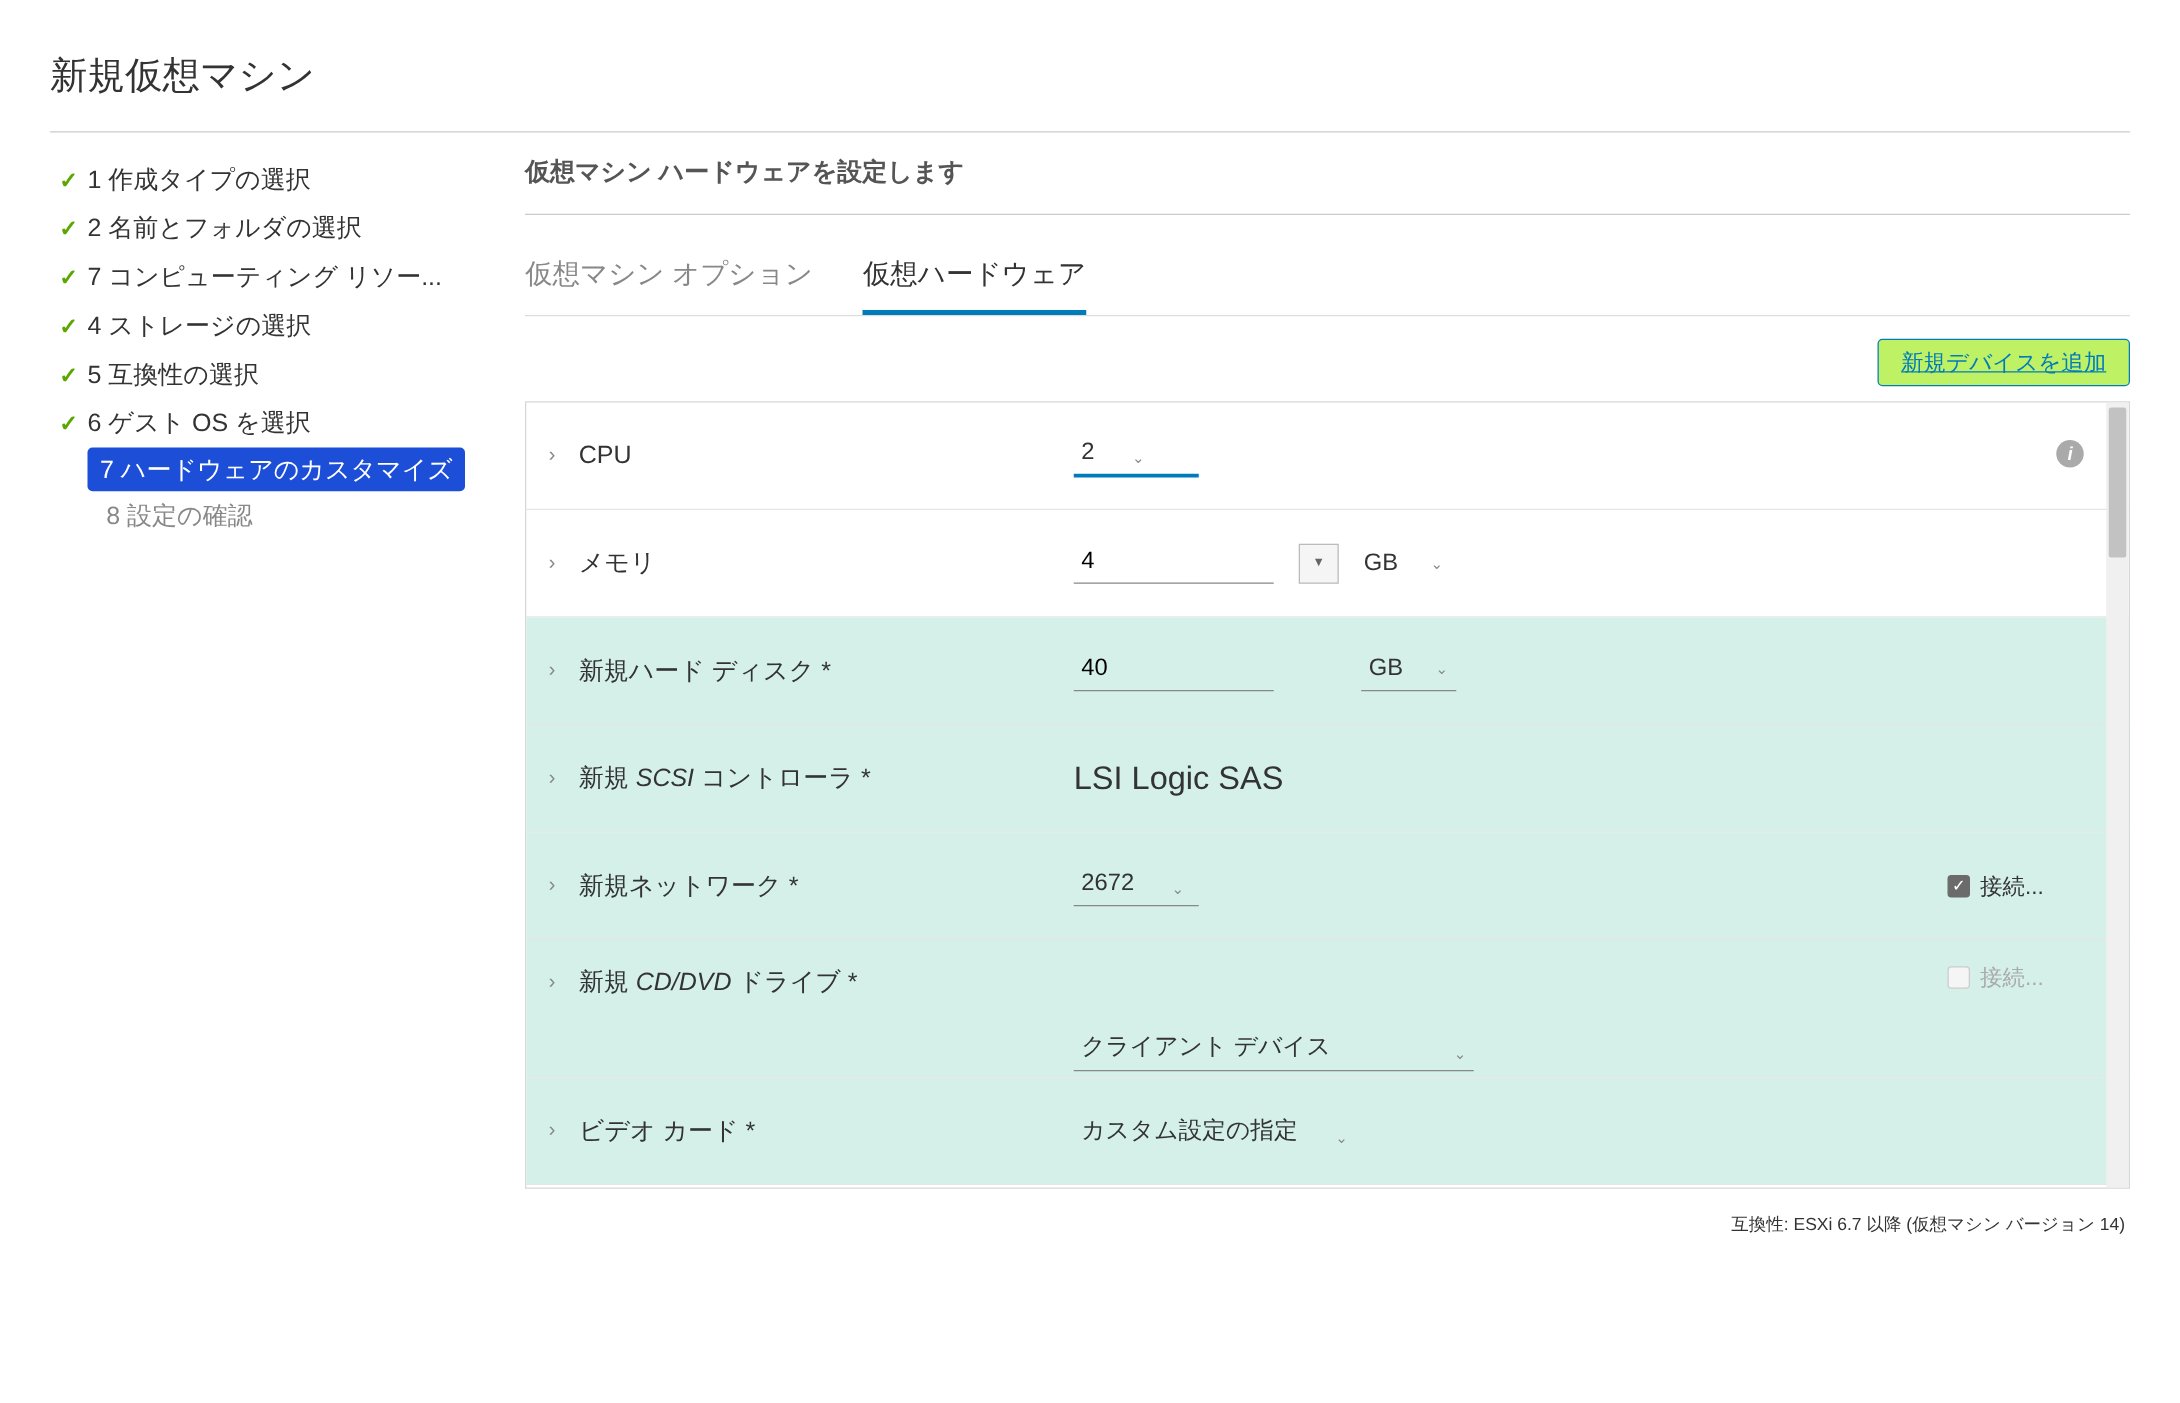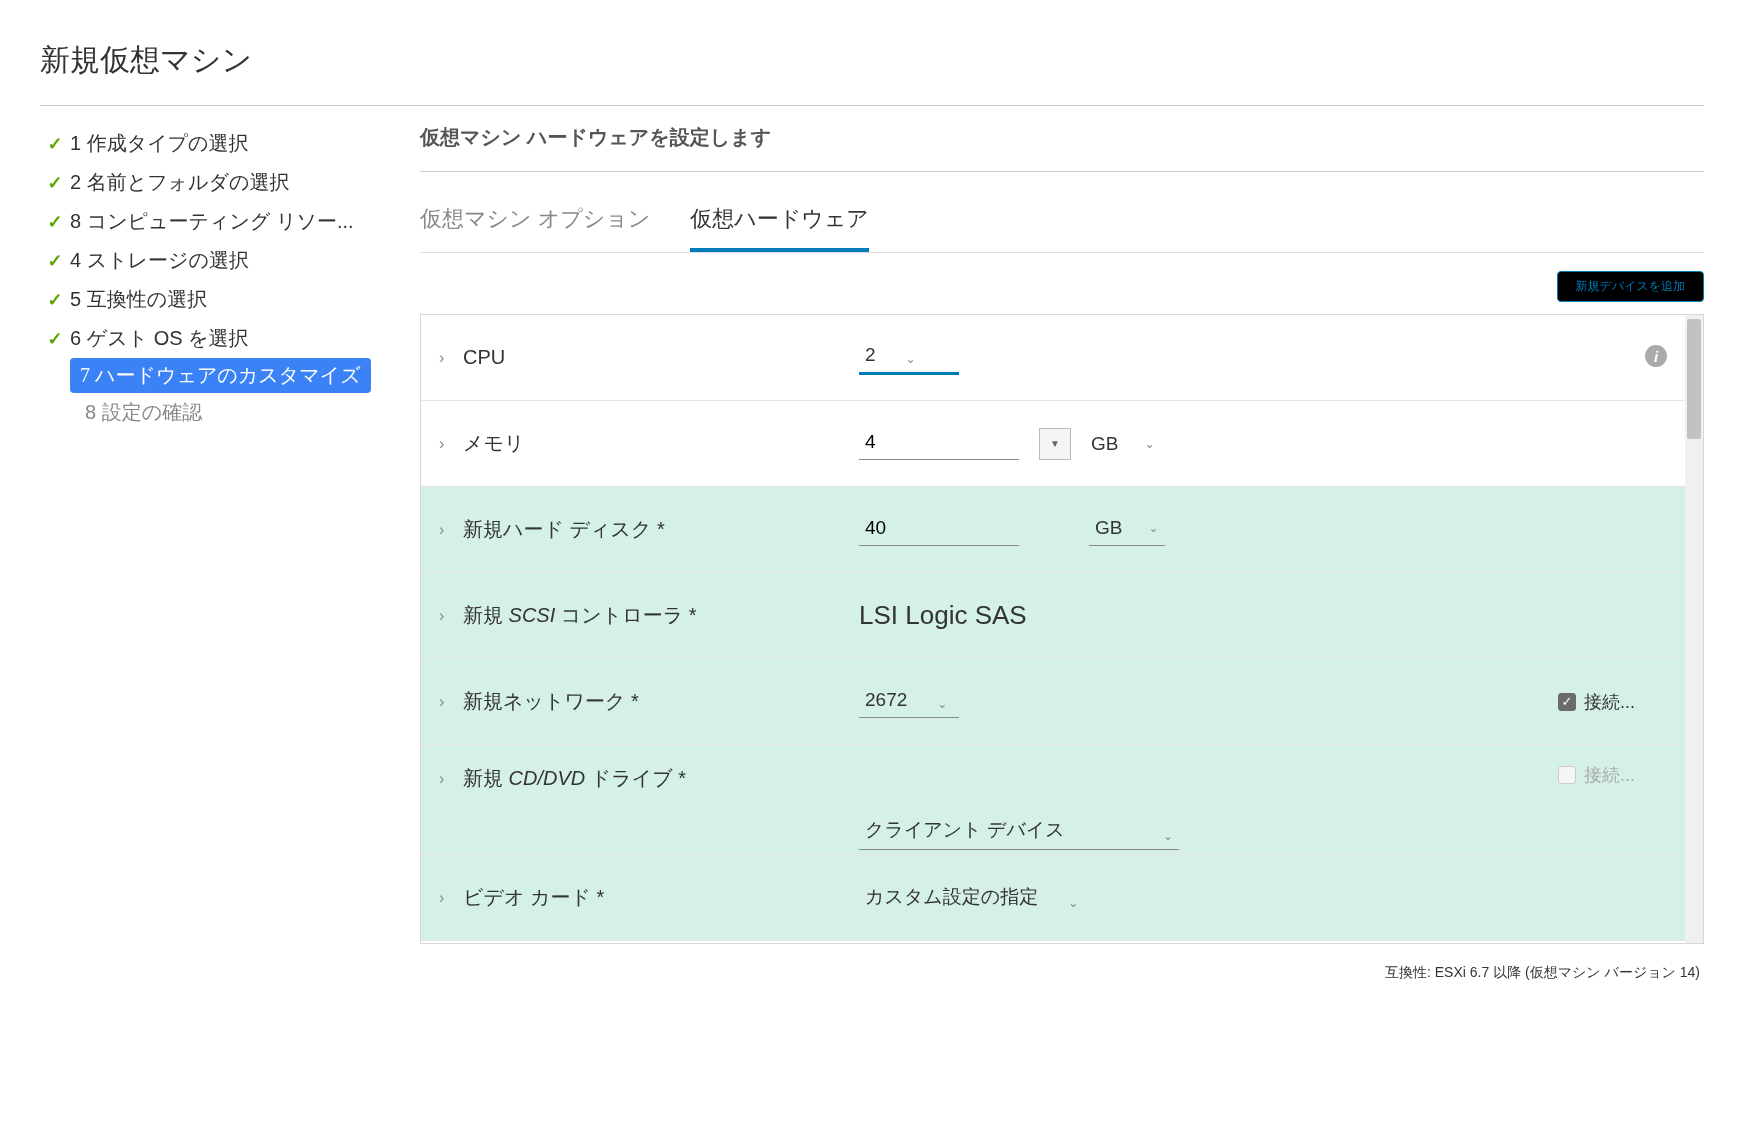--- a/index.html
+++ b/index.html
@@ -41,27 +41,26 @@
   color: #5aa700;
   font-weight: bold;
   font-size: 18px;
 }
 .step .label {
   white-space: nowrap;
   overflow: hidden;
   text-overflow: ellipsis;
 }
 .step.active {
-  background: #3b82f6;
+  background: #1d4ed8;
   color: #fff;
   border-radius: 4px;
   margin-left: 30px;
   padding: 4px 10px;
   width: fit-content;
-  font-family: Liberation Serif, serif;
 }
 .step.future {
   color: #888;
   margin-left: 45px;
 }
 .content {
   flex: 1;
   padding-left: 30px;
 }
 .content-title {
@@ -94,25 +93,26 @@
   border-bottom: 4px solid #007cbb;
 }
 .toolbar {
   display: flex;
   justify-content: flex-end;
   padding: 18px 0 12px 0;
 }
 .add-btn {
   border: 1px solid #007cbb;
   color: #007cbb;
-  background: #000000;
+  background: #bef264;
   border-radius: 4px;
   padding: 6px 18px;
-  font-size: 12px;
-  cursor: pointer;
+  font-size: 18px;
+  cursor: pointer;
+  text-decoration: underline;
 }
 .hw-panel {
   border: 1px solid #d7d7d7;
   position: relative;
   height: 630px;
   overflow: hidden;
 }
 .hw-row {
   display: flex;
   align-items: center;
@@ -262,21 +262,21 @@
     <div class="step">
         <span class="chk">✓</span>
         <span class="label">1 作成タイプの選択</span>
       </div>
     <div class="step">
         <span class="chk">✓</span>
         <span class="label">2 名前とフォルダの選択</span>
       </div>
     <div class="step">
         <span class="chk">✓</span>
-        <span class="label">8 コンピューティング リソー...</span>
+        <span class="label">7 コンピューティング リソー...</span>
       </div>
     <div class="step">
         <span class="chk">✓</span>
         <span class="label">4 ストレージの選択</span>
       </div>
     <div class="step">
         <span class="chk">✓</span>
         <span class="label">5 互換性の選択</span>
       </div>
     <div class="step">

